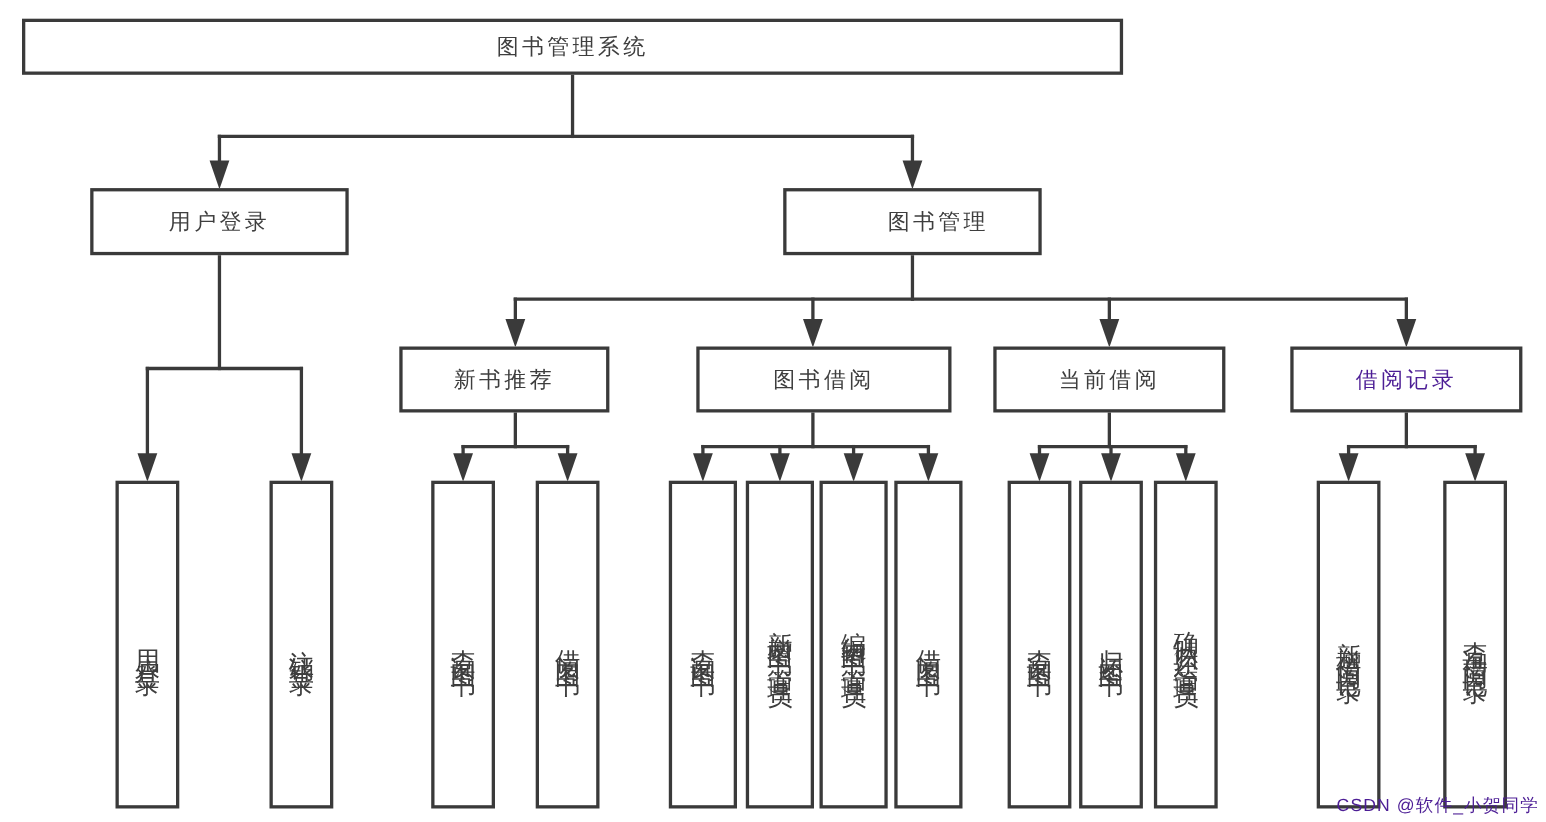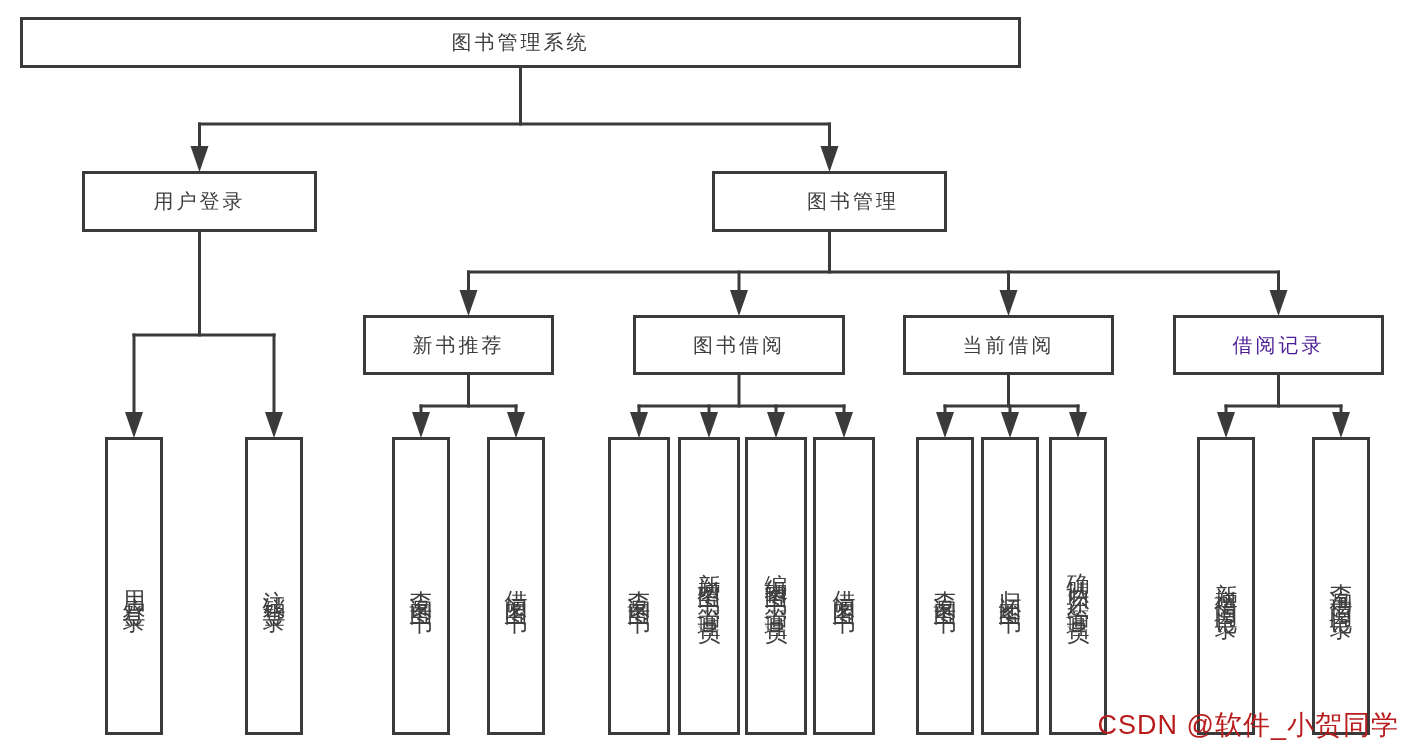--- a/index.html
+++ b/index.html
@@ -43,23 +43,23 @@
     text-orientation: mixed;
     font-size: 23px;
     letter-spacing: 7px;
     white-space: normal;
     line-height: 1;
   }
   .watermark {
     position: absolute;
     right: 6px;
     bottom: 4px;
-    font-size: 27px;
+    font-size: 16px;
     letter-spacing: 1px;
-    color: #b91c1c;
+    color: #4c1d95;
     z-index: 10;
     pointer-events: none;
     text-align: center;
   }
 </style>
 </head>
 <body>
 
 <div class="canvas">
   <svg class="connectors" xmlns="http://www.w3.org/2000/svg">
@@ -136,21 +136,21 @@
       </div>
       <div class="node" style="left: 82px; top: 171px; width: 235px; height: 61px; border-color: rgb(58, 58, 58); background: rgb(255, 255, 255); color: rgb(62, 62, 62);">
         <span class="node-label">用户登录</span>
       </div>
       <div class="node" style="left: 712px; top: 171px; width: 235px; height: 61px; border-color: rgb(58, 58, 58); background: rgb(255, 255, 255); color: rgb(62, 62, 62); padding-left: 47px;">
         <span class="node-label">图书管理</span>
       </div>
       <div class="node" style="left: 363px; top: 315px; width: 191px; height: 60px; border-color: rgb(58, 58, 58); background: rgb(255, 255, 255); color: rgb(62, 62, 62);">
         <span class="node-label">新书推荐</span>
       </div>
-      <div class="node" style="left: 633px; top: 315px; width: 212px; height: 60px; border-color: rgb(58, 58, 58); background: rgb(255, 255, 255); color: rgb(62, 62, 62);">
+      <div class="node" style="left: 633px; top: 315px; width: 232px; height: 60px; border-color: rgb(58, 58, 58); background: rgb(255, 255, 255); color: rgb(62, 62, 62);">
         <span class="node-label">图书借阅</span>
       </div>
       <div class="node" style="left: 903px; top: 315px; width: 211px; height: 60px; border-color: rgb(58, 58, 58); background: rgb(255, 255, 255); color: rgb(62, 62, 62);">
         <span class="node-label">当前借阅</span>
       </div>
       <div class="node" style="left: 1173px; top: 315px; width: 211px; height: 60px; border-color: rgb(58, 58, 58); background: rgb(255, 255, 255); color: #4c1d95;">
         <span class="node-label">借阅记录</span>
       </div>
       <div class="node vertical" style="left: 105px; top: 437px; width: 58px; height: 298px; border-color: rgb(58, 58, 58); background: rgb(255, 255, 255); color: rgb(62, 62, 62);">
         <span class="node-label">用户登录</span>

